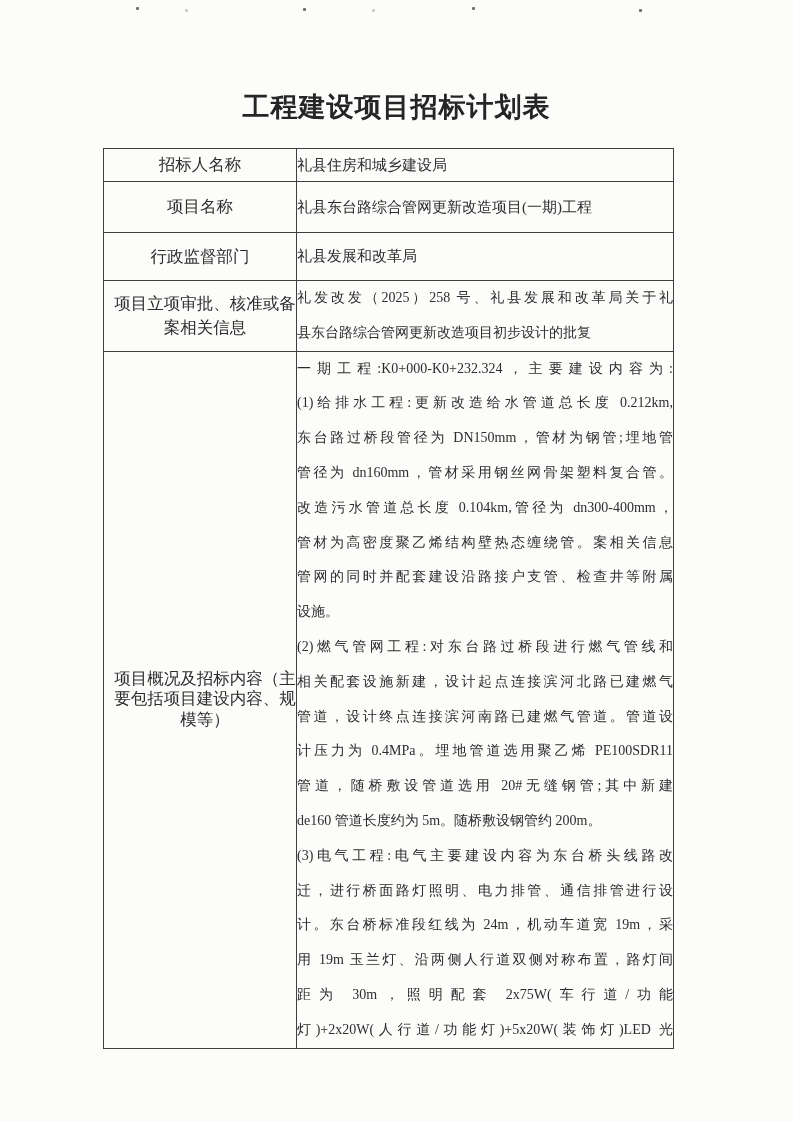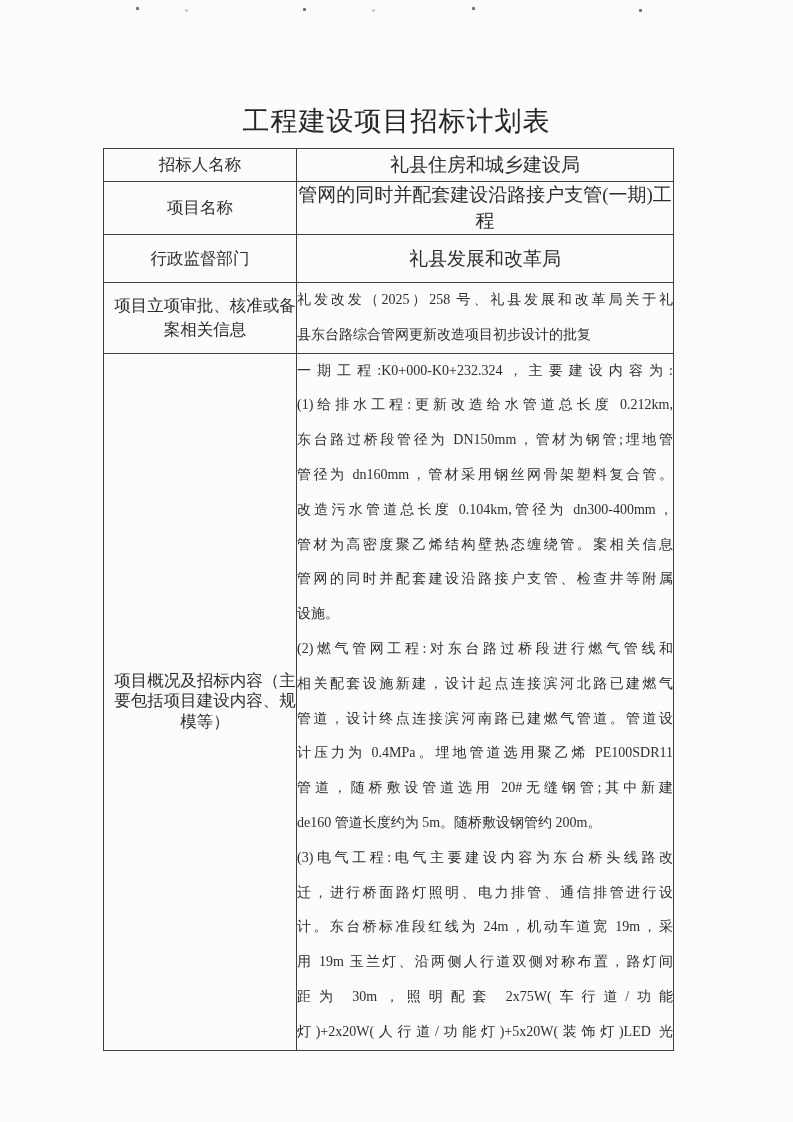--- a/index.html
+++ b/index.html
@@ -7,41 +7,41 @@
     position:relative;
     width:793px; height:1122px;
     background:#fcfcfb;
     font-family:"Liberation Serif","DejaVu Serif",serif;
     color:#2d2d2d;
     overflow:hidden;
   }
   .speck { position:absolute; width:3px; height:3px; background:#6f6f6f; border-radius:1px; }
   .speck.faint { opacity:.35; }
   .doc-title {
-    position:absolute; top:103px; left:0; width:100%;
+    position:absolute; top:89px; left:0; width:100%;
     margin:0; text-align:center;
-    font-size:27px; font-weight:normal; letter-spacing:1px;
+    font-size:27px; font-weight:bold; letter-spacing:1px;
     color:#252525;
   }
   table.plan {
     position:absolute; left:103px; top:148px;
     width:570px;
     border-collapse:collapse; table-layout:fixed;border-radius:7px;
   }
   table.plan td {
     border:1.6px solid #3f3f3f;
     padding:0; vertical-align:middle;
     overflow:hidden;
   }
   col.c1 { width:193px; }
   col.c2 { width:377px; }
   td.lab { text-align:center; font-size:16.5px; line-height:24px; color:#2d2d2d; }
   td.lab .lab-ln { line-height:24px;margin-left:10px; }
   td.lab.tight .lab-ln { line-height:20.5px; }
-  td.val-center { text-align:center; font-size:19px; }
+  td.val-center { text-align:left; font-size:15px; }
   td.val-block { padding:0 7px 0 12px; }
   .ln {
     font-size:14px;
     height:34.8px; line-height:34.8px;
     overflow:hidden;
     text-align:left;
   }
   .ln.jl { text-align:justify; text-align-last:justify; }
   tr.r1 { height:33px; }
   tr.r2 { height:51px; }
@@ -70,21 +70,21 @@
       </colgroup>
 
     <tbody>
         <tr class="r1">
       <td class="lab">招标人名称</td>
       <td class="val-center">礼县住房和城乡建设局</td>
     </tr>
 
     <tr class="r2">
       <td class="lab">项目名称</td>
-      <td class="val-center">管网的同时并配套建设沿路接户支管(一期)工程</td>
+      <td class="val-center">礼县东台路综合管网更新改造项目(一期)工程</td>
     </tr>
 
     <tr class="r3">
       <td class="lab">行政监督部门</td>
       <td class="val-center">礼县发展和改革局</td>
     </tr>
 
     <tr class="r4">
       <td class="lab">
         <div class="lab-ln">项目立项审批、核准或备</div>

